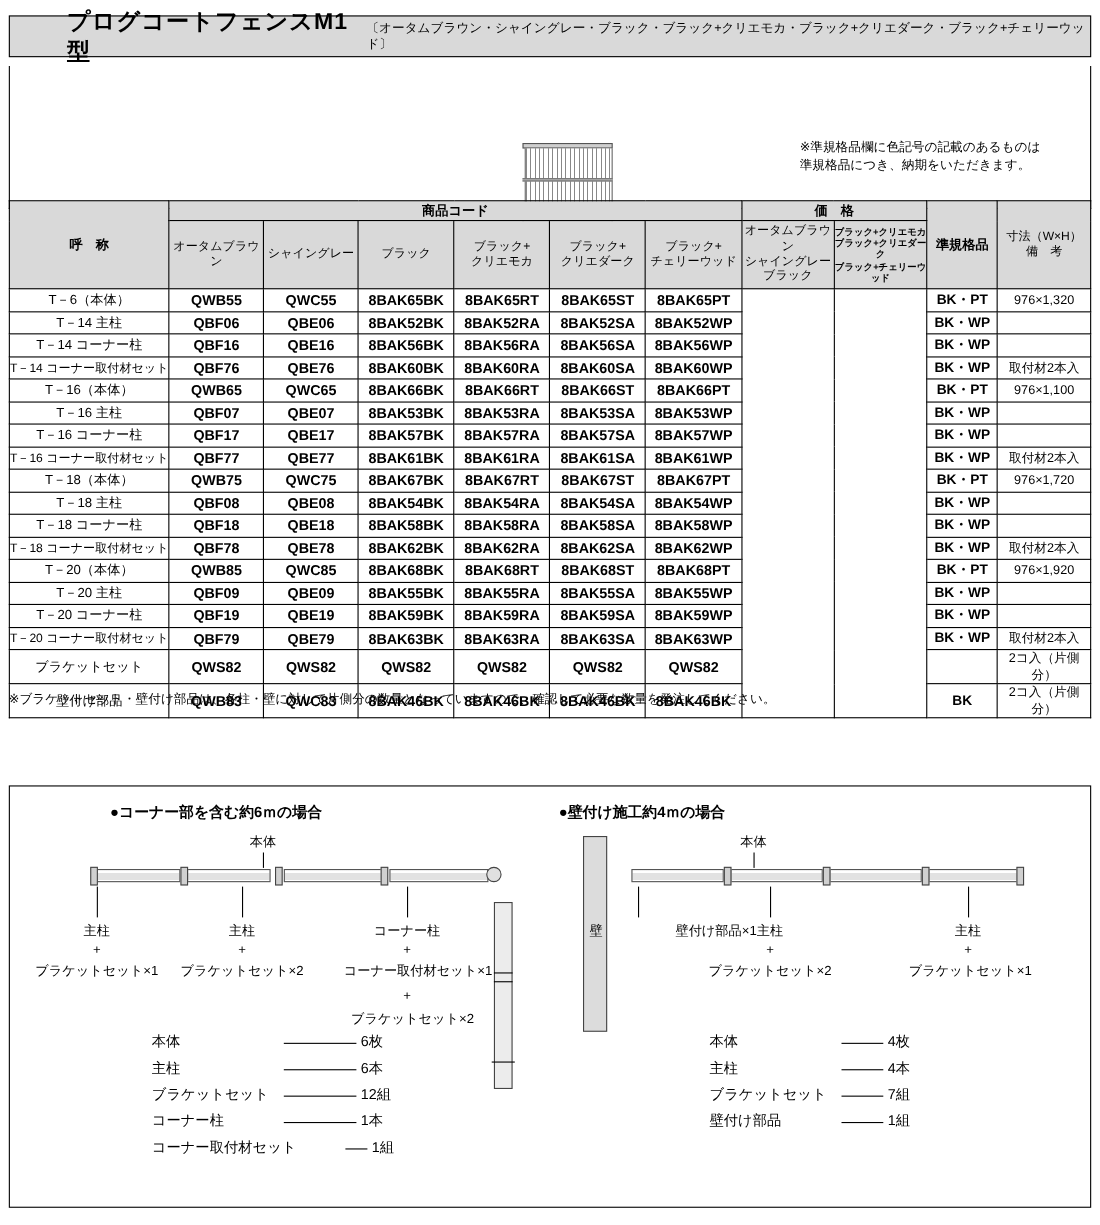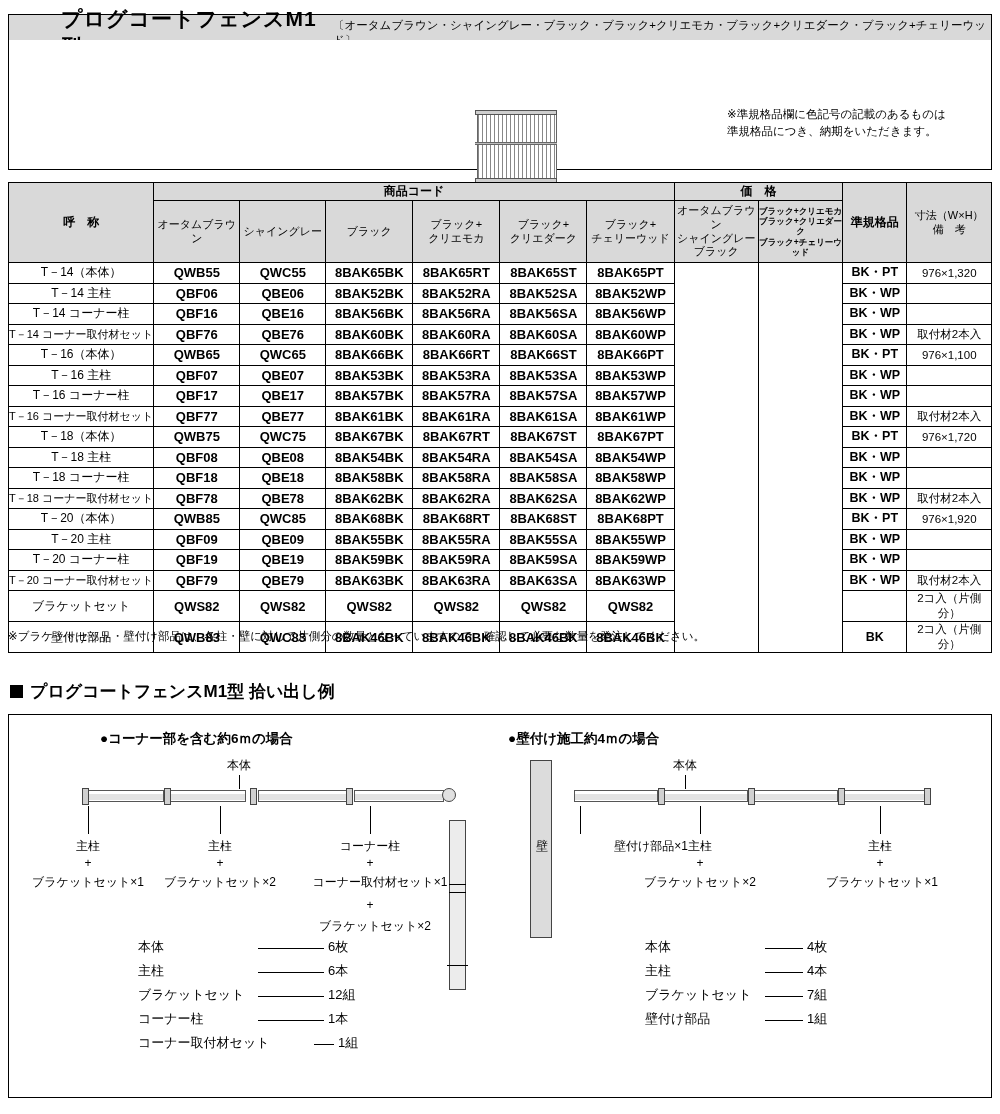--- a/index.html
+++ b/index.html
@@ -16,21 +16,21 @@
   .title-box{
     position:absolute;left:8px;top:14px;width:984px;height:38px;
     background:#d9d9d9;border:1px solid #000;box-sizing:border-box;
     display:flex;align-items:center;
   }
   .title-main{font-size:21px;font-weight:bold;margin-left:52px;letter-spacing:1px;}
   .title-sub{font-size:11.5px;margin-left:2px;padding-bottom:1px;}
 
   
   .img-box{
-    position:absolute;left:8px;top:40px;width:984px;height:130px;
+    position:absolute;left:8px;top:60px;width:984px;height:130px;
     border:1px solid #000;border-top:none;box-sizing:border-box;background:#fff;padding-left:32px;
   }
   .note-right{
     position:absolute;right:14px;top:66px;width:250px;
     font-size:11.5px;line-height:1.45;text-align:left;
   }
   
   .fence{position:absolute;left:466px;top:62px;width:82px;height:110px;}
   .fence .top-rail{position:absolute;left:0;top:8px;width:82px;height:5px;background:#cfcfcf;border:1px solid #555;box-sizing:border-box;}
   .fence .slats{position:absolute;left:2px;top:13px;width:78px;height:66px;
@@ -164,21 +164,21 @@
 チェリーウッド</td>
         <td class="hdr hdr-sm" style="white-space:pre-line;">オータムブラウン
 シャイングレー
 ブラック</td>
         <td class="hdr hdr-xs" style="white-space:pre-line;">ブラック+クリエモカ
 ブラック+クリエダーク
 ブラック+チェリーウッド</td>
       </tr>
 
       <tr class="data-row">
-        <td class="rowname">T－14（本体）</td>
+        <td class="rowname">T－6（本体）</td>
         <td class="code">QWB55</td>
         <td class="code">QWC55</td>
         <td class="code">8BAK65BK</td>
         <td class="code">8BAK65RT</td>
         <td class="code">8BAK65ST</td>
         <td class="code">8BAK65PT</td>
         <td rowspan="18" style="vertical-align:top"></td>
         <td rowspan="18" style="vertical-align:top"></td>
         <td class="std">BK・PT</td>
         <td class="rem">976×1,320</td>
@@ -387,24 +387,20 @@
         <td class="std">BK</td>
         <td class="rem">2コ入（片側分）</td>
       </tr>
     </tbody>
   </table>
 
   <div class="notes">
     <div>※ブラケットセット・壁付け部品は、各柱・壁に対して片側分の数量となっていますので、確認して必要な数量を発注してください。</div>
   </div>
 
-  <div class="sect-head">
-    <span class="sq"></span>
-    <span>プログコートフェンスM1型 拾い出し例</span>
-  </div>
 
   <div class="ex-box"></div>
 
   <div class="ex-title ex-left-title">●コーナー部を含む約6ｍの場合</div>
 
   <div class="lbl" style="left:214px;top:757px;width:50px;">本体</div>
   <div class="vline" style="left:239px;top:775px;height:14px;"></div>
 
   <div class="run" style="left:82px;top:790px;width:390px;">
     <div class="panel" style="left:6px;width:76px;"></div>

